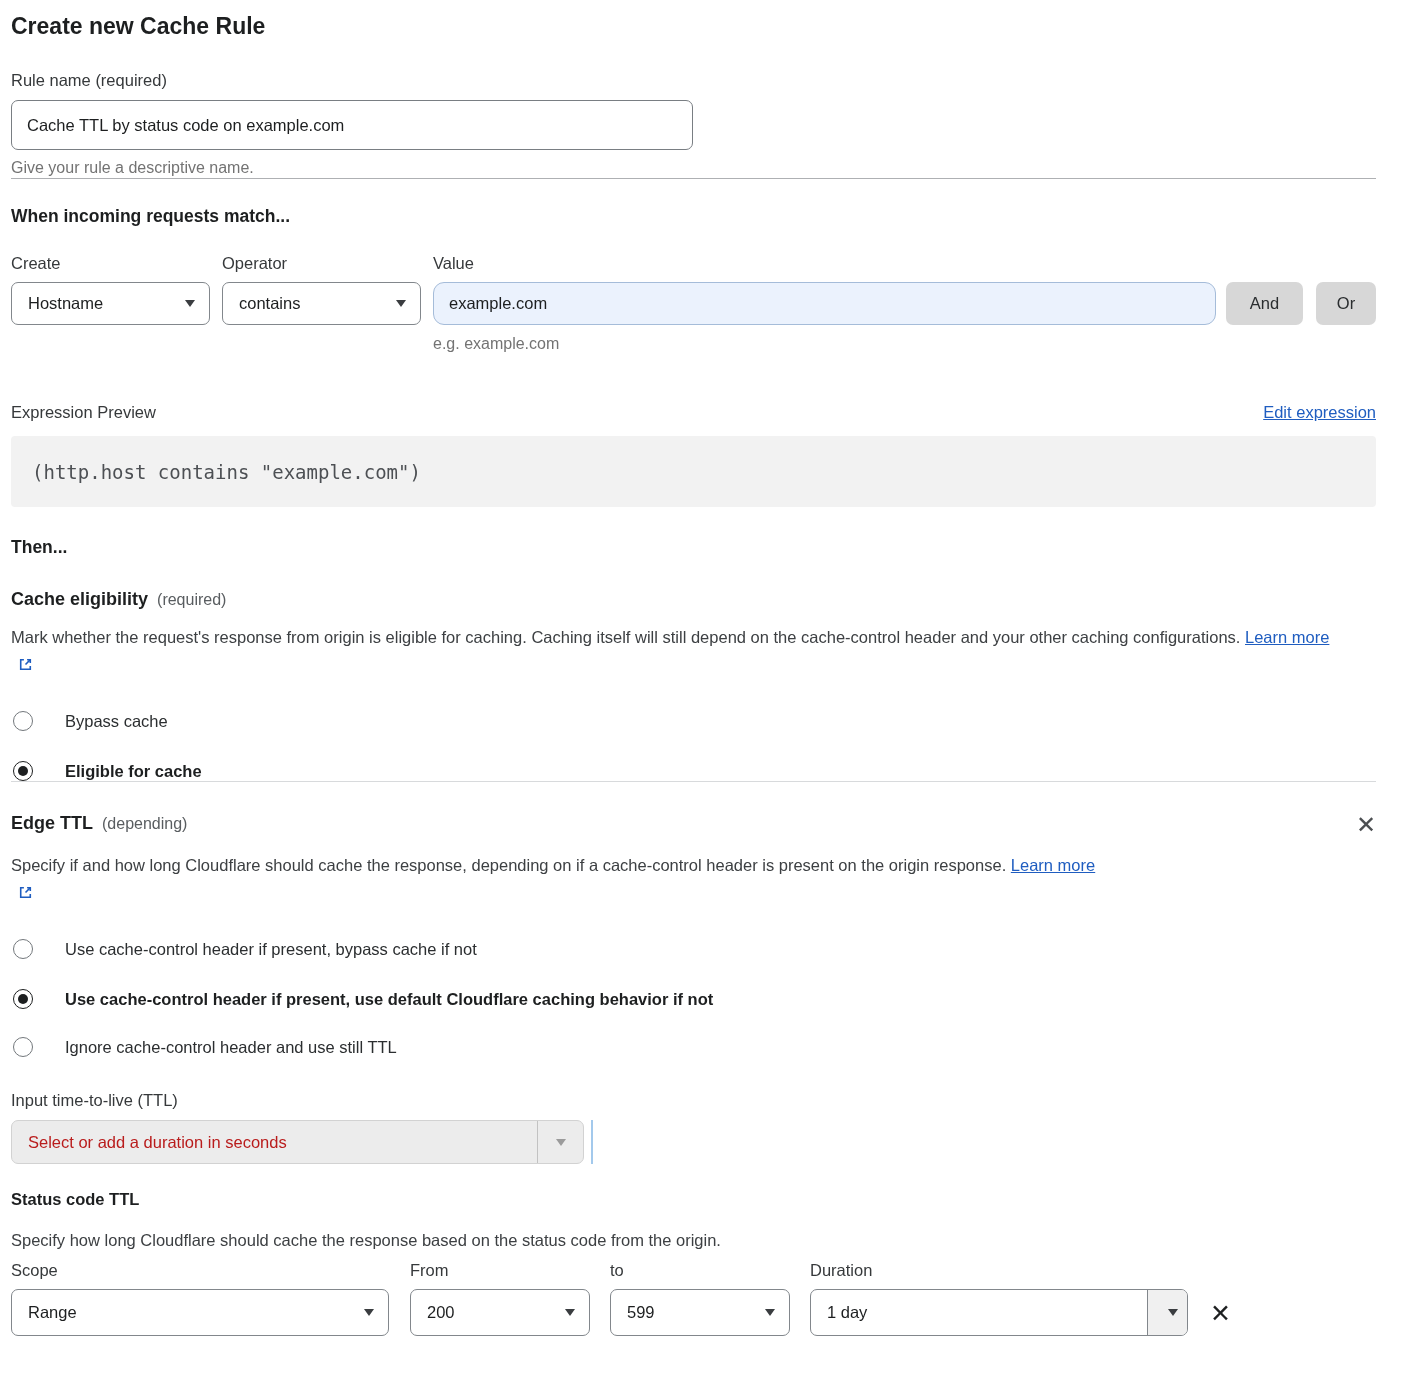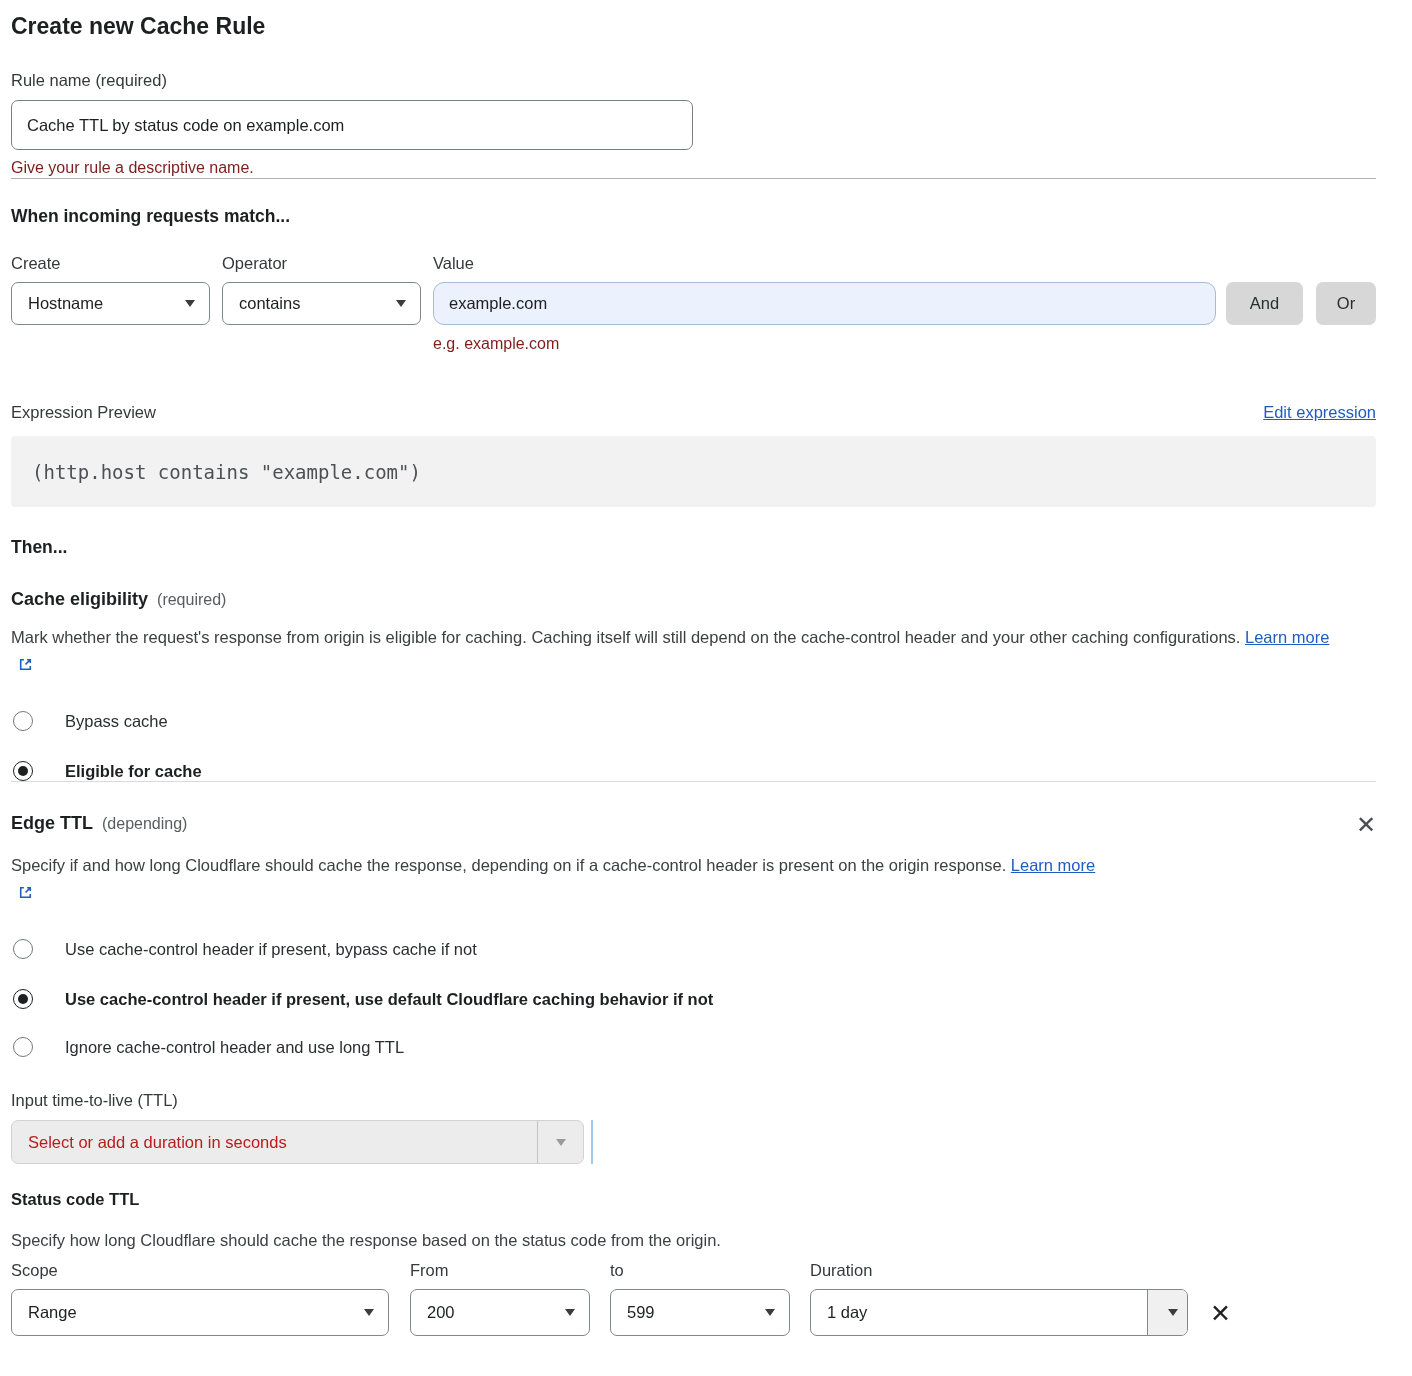--- a/index.html
+++ b/index.html
@@ -14,21 +14,21 @@
 
   h1.page-title {
     margin: 0;
     font-size: 23px;
     font-weight: 700;
     color: #1d1f20;
     line-height: 28px;
   }
 
   .field-label { font-size: 16.5px; color: #36393b; line-height: 20px; }
-  .helper-text { font-size: 16px; color: #7f1d1d; line-height: 20px; }
+  .helper-text { font-size: 16px; color: #737373; line-height: 20px; }
 
   
   .rule-name-label { margin-top: 30px; }
   .text-input {
     display: block;
     margin-top: 10px;
     width: 682px;
     height: 50px;
     border: 1px solid #797e83;
     border-radius: 7px;
@@ -358,21 +358,21 @@
   <div class="radio-row">
     <span class="radio-circle"></span>
     <span class="radio-label">Use cache-control header if present, bypass cache if not</span>
   </div>
   <div class="radio-row selected">
     <span class="radio-circle"></span>
     <span class="radio-label">Use cache-control header if present, use default Cloudflare caching behavior if not</span>
   </div>
   <div class="radio-row" style="margin-top:28px">
     <span class="radio-circle"></span>
-    <span class="radio-label">Ignore cache-control header and use long TTL</span>
+    <span class="radio-label">Ignore cache-control header and use still TTL</span>
   </div>
 
   <div class="field-label ttl-label">Input time-to-live (TTL)</div>
   <div class="ttl-select-wrap">
     <div class="select-disabled">
       <span class="placeholder">Select or add a duration in seconds</span>
       <span class="arrow-seg">
           <span class="chevron"></span>
         </span>
     </div>

